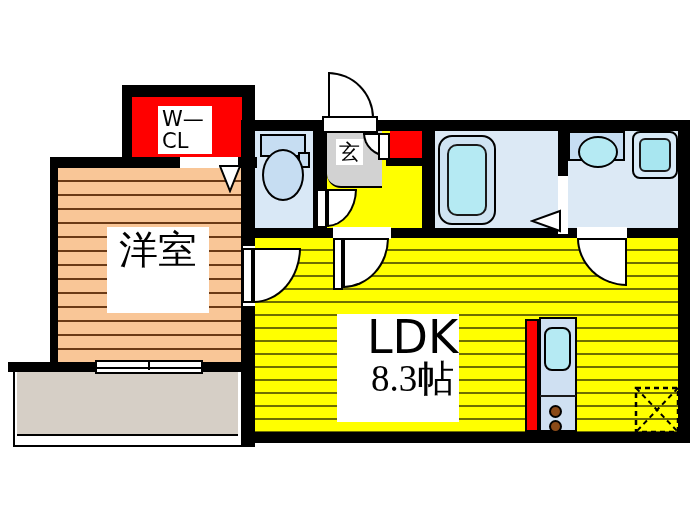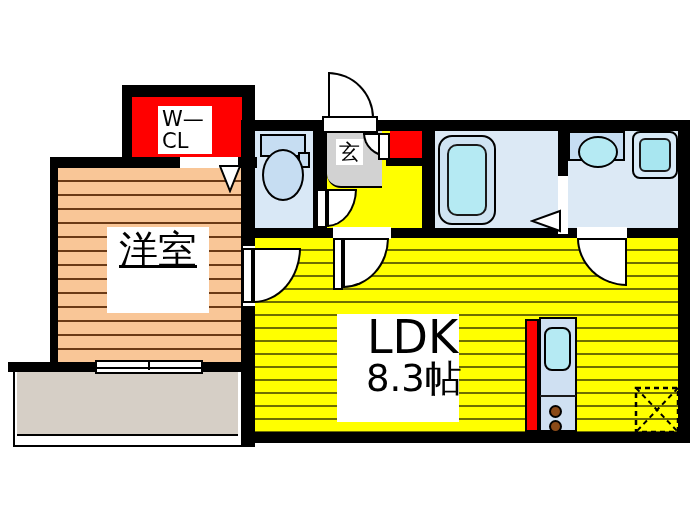--- a/index.html
+++ b/index.html
@@ -119,23 +119,23 @@
     <line x1="44" y1="2" x2="2" y2="46" stroke="#000" stroke-width="2" stroke-dasharray="5,4"></line>
   </svg>
 
   <div class="abs lbl" style="left:158px;top:106px;width:54px;height:48px;font-size:21px;text-align:left;padding:2px 0 0 4px;">
     <div>W—</div>
     <div>CL</div>
   </div>
 
   <div class="abs lbl" style="left:336px;top:139px;width:27px;height:26px;font-size:21px;line-height:26px;">玄</div>
 
-  <div class="abs lbl" style="left:107px;top:227px;width:102px;height:86px;padding-top:2px;text-decoration:underline;">
+  <div class="abs lbl" style="left:107px;top:227px;width:102px;height:86px;padding-top:2px;">
     <div style="font-size:39px;line-height:42px;">洋室</div>
   </div>
 
   <div class="abs lbl" style="left:337px;top:314px;width:122px;height:108px;padding-top:1px;padding-left:29px;">
     <div style="font-size:46px;line-height:44px;">LDK</div>
-    <div style="font-size:37px;line-height:39px;">8.3帖</div>
+    <div style="font-size:37px;line-height:39px;font-family:Liberation Serif, serif;">8.3帖</div>
   </div>
 
 
 </div>
 
 </body></html>

